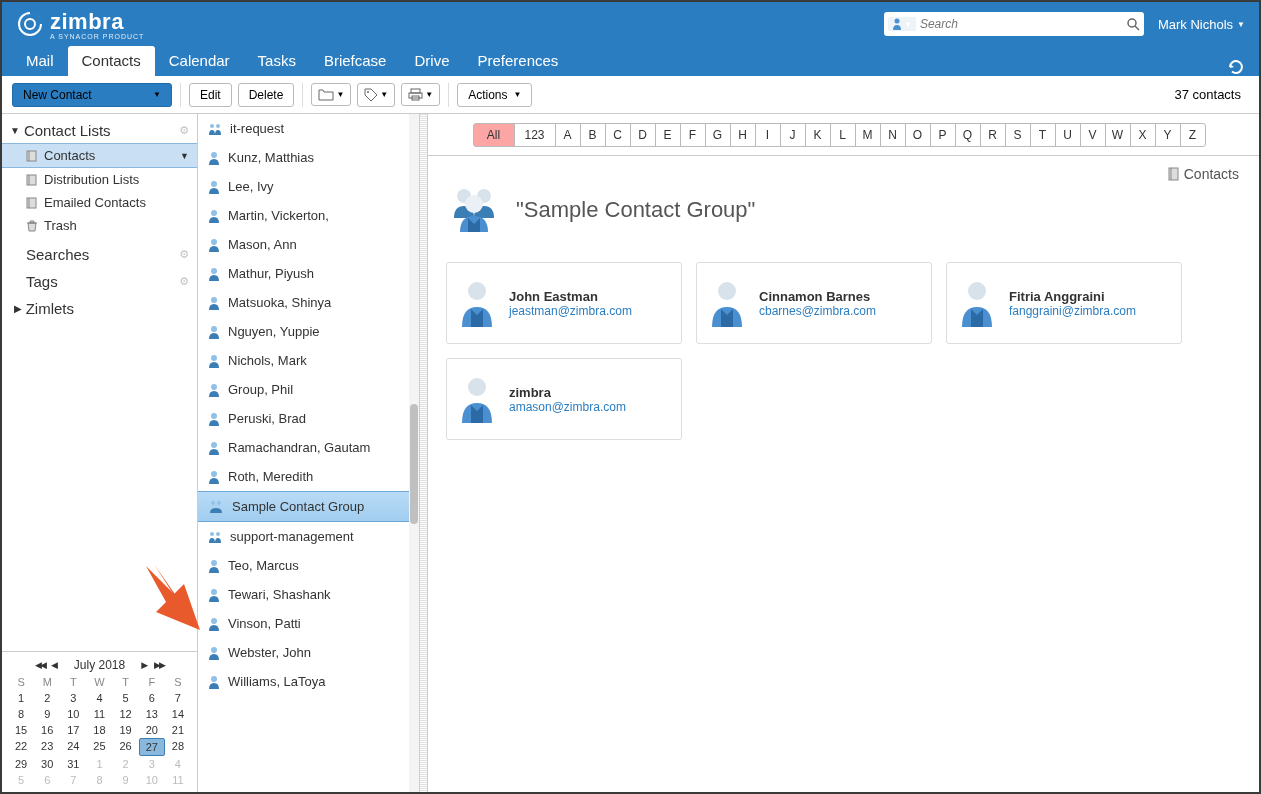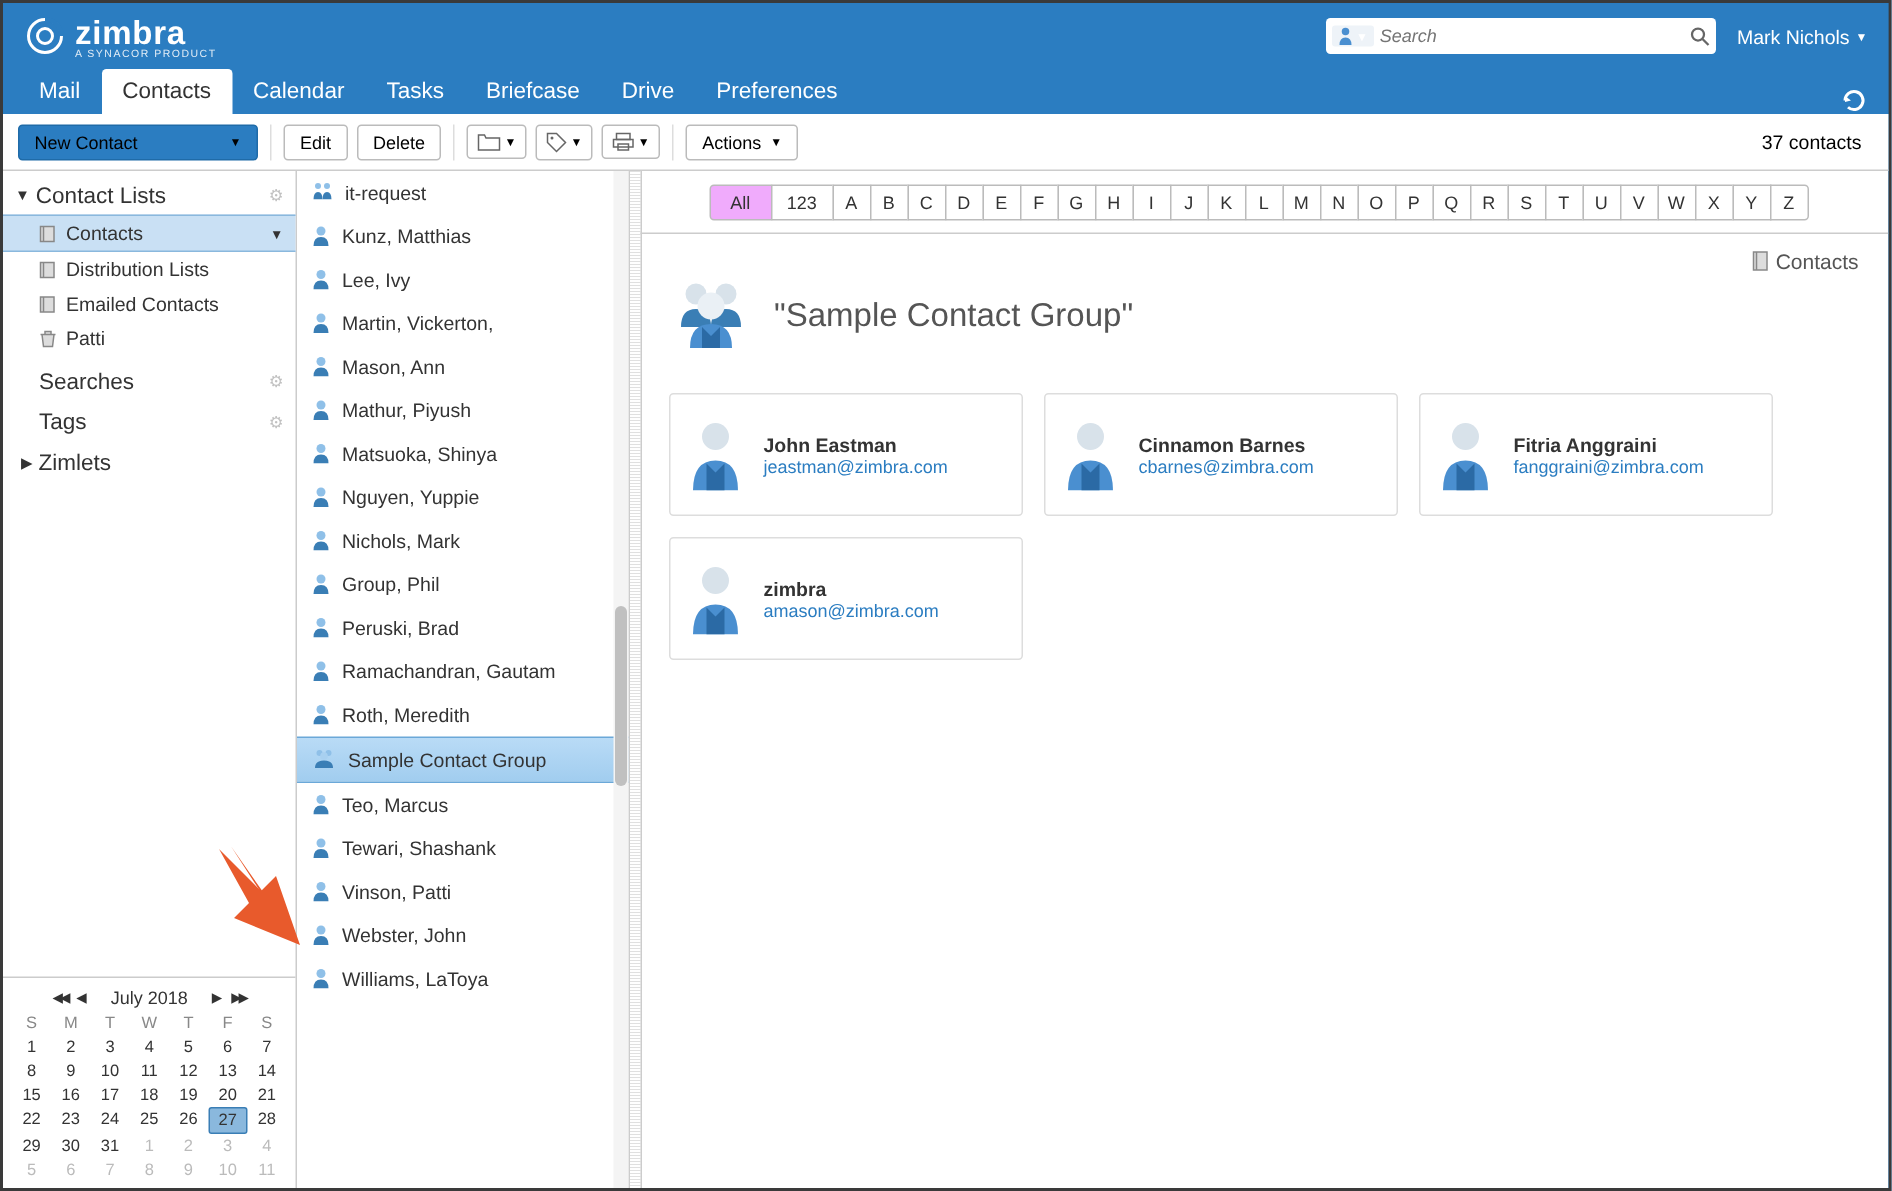--- a/index.html
+++ b/index.html
@@ -46,31 +46,31 @@
   .mc-head { display:flex; align-items:center; justify-content:center; gap:6px; font-size:12px; padding:2px 0;}
   .mc-head .nav-arrows { font-size:9px; letter-spacing:-2px;}
   .mc-grid { display:grid; grid-template-columns:repeat(7,1fr); text-align:center; font-size:11px;}
   .mc-grid .dh { color:#888; padding:2px 0;}
   .mc-grid .d { padding:2px 0; color:#333;}
   .mc-grid .d.om { color:#bbb;}
   .mc-grid .d.today { background:#8ab8dd; border:1px solid #3a7eb5; border-radius:2px;}
   
   
   .list-panel { width:222px; border-right:1px solid #ccc; height:100%; overflow-y:auto; position:relative;}
-  .list-item { display:flex; align-items:flex-start; gap:8px; padding:7px 10px; cursor:pointer; font-size:13px;}
+  .list-item { display:flex; align-items:center; gap:8px; padding:7px 10px; cursor:pointer; font-size:13px;}
   .list-item.selected { background:linear-gradient(#b9dbf6,#a1cdef); border-top:1px solid #6ba8d8; border-bottom:1px solid #6ba8d8;}
   
   
   .detail-panel { flex:1; height:100%; position:relative; overflow:hidden;}
   .alpha-bar { height:42px; display:flex; align-items:center; justify-content:center; border-bottom:1px solid #ccc; gap:0;}
   .alpha-cell { border:1px solid #bbb; margin-left:-1px; padding:4px 0; width:26px; text-align:center; font-size:12px; cursor:pointer; background:#fff;}
   .alpha-cell.first { width:42px; border-radius:3px 0 0 3px;}
   .alpha-cell.num { width:42px;}
   .alpha-cell.last { border-radius:0 3px 3px 0;}
-  .alpha-cell.active { background:#f0abfc;}
+  .alpha-cell.active { background:#fca5a5;}
   .detail-content { padding:26px 26px; position:relative;}
   .breadcrumb { position:absolute; top:10px; right:20px; color:#555; font-size:14px; display:flex; align-items:center; gap:4px;}
   .group-header { display:flex; align-items:center; gap:14px; margin-bottom:24px;}
   .group-title { font-size:22px; color:#555; }
   .member-grid { display:flex; flex-wrap:wrap; gap:14px;}
   .member-card { border:1px solid #ddd; border-radius:3px; width:236px; height:82px; display:flex; align-items:center; gap:12px; padding:10px;}
   .member-card .name { font-weight:bold; font-size:13px; color:#333;}
   .member-card .email { color:#2b7dc1; font-size:12px;}
   .icon-group { width:56px; height:56px;}
   
@@ -205,21 +205,21 @@
           <svg width="12" height="12">
               <rect x="1" y="1" width="9" height="10" fill="#ddd" stroke="#888"></rect>
               <line x1="3" y1="1" x2="3" y2="11" stroke="#888"></line>
             </svg>
           <span>Emailed Contacts</span>
         </div>
         <div class="nav-item">
           <svg width="12" height="12">
               <path d="M2 3 L10 3 L9 11 L3 11 Z M1 3 L11 3 M4 1 L8 1 L8 3 L4 3 Z" fill="#ddd" stroke="#888"></path>
             </svg>
-          <span>Patti</span>
+          <span>Trash</span>
         </div>
       </div>
       <div class="nav-item2">
         <span style="width:12px;"></span>
         <span>Searches</span>
         <span class="gear">⚙</span>
       </div>
       <div class="nav-item2">
         <span style="width:12px;"></span>
         <span>Tags</span>
@@ -418,20 +418,31 @@
         <div class="list-item selected">
           <span>
             <svg width="16" height="14">
               <circle cx="5" cy="3" r="2" fill="#8fc0e8"></circle>
               <circle cx="11" cy="3" r="2" fill="#8fc0e8"></circle>
               <circle cx="8" cy="5" r="2.5" fill="#a8d0f0"></circle>
               <path d="M2 13 Q2 8 8 8 Q14 8 14 13 Z" fill="#3a7eb5"></path>
             </svg>
           </span>
           <span>Sample Contact Group</span>
+        </div>
+        <div class="list-item">
+          <span>
+            <svg width="14" height="12">
+              <circle cx="4" cy="3" r="2" fill="#8fc0e8"></circle>
+              <circle cx="10" cy="3" r="2" fill="#8fc0e8"></circle>
+              <path d="M1 12 Q1 7 4 7 Q7 7 7 12 Z" fill="#3a7eb5"></path>
+              <path d="M7 12 Q7 7 10 7 Q13 7 13 12 Z" fill="#3a7eb5"></path>
+            </svg>
+          </span>
+          <span>support-management</span>
         </div>
         <div class="list-item">
           <span>
             <svg width="12" height="14">
               <circle cx="6" cy="4" r="3" fill="#8fc0e8"></circle>
               <path d="M1 14 Q1 8 6 8 Q11 8 11 14 Z" fill="#3a7eb5"></path>
             </svg>
           </span>
           <span>Teo, Marcus</span>
         </div>

